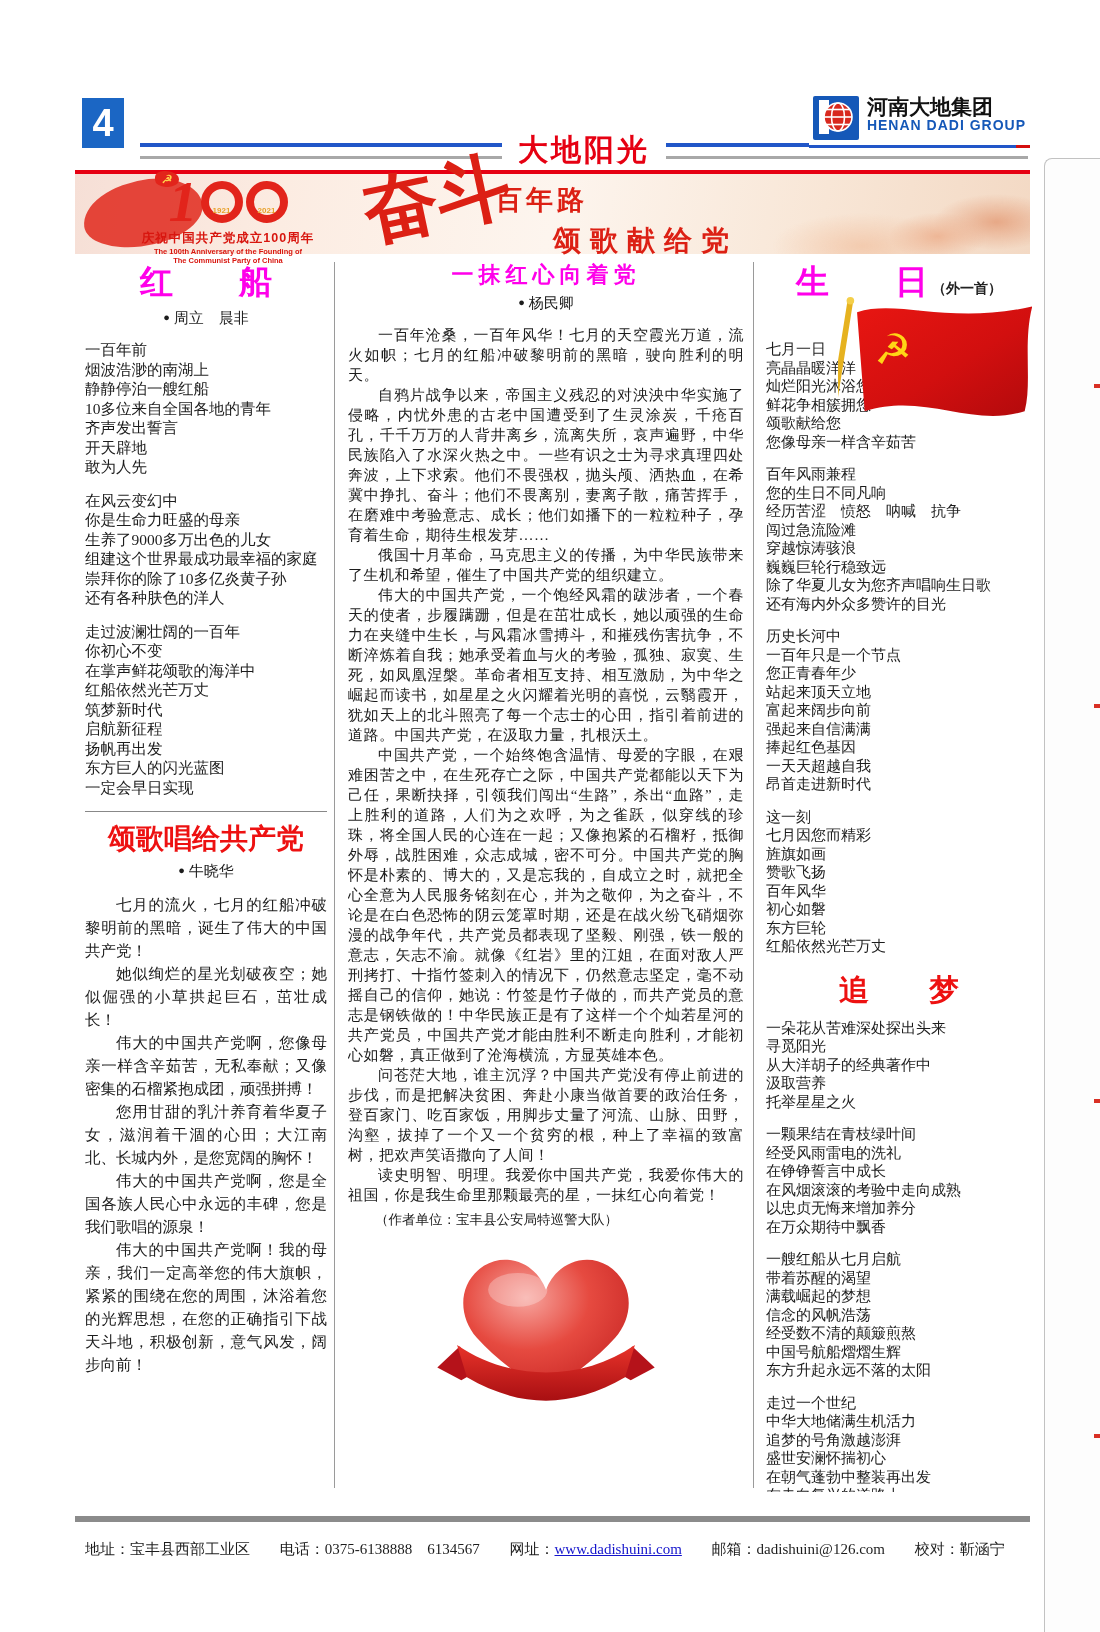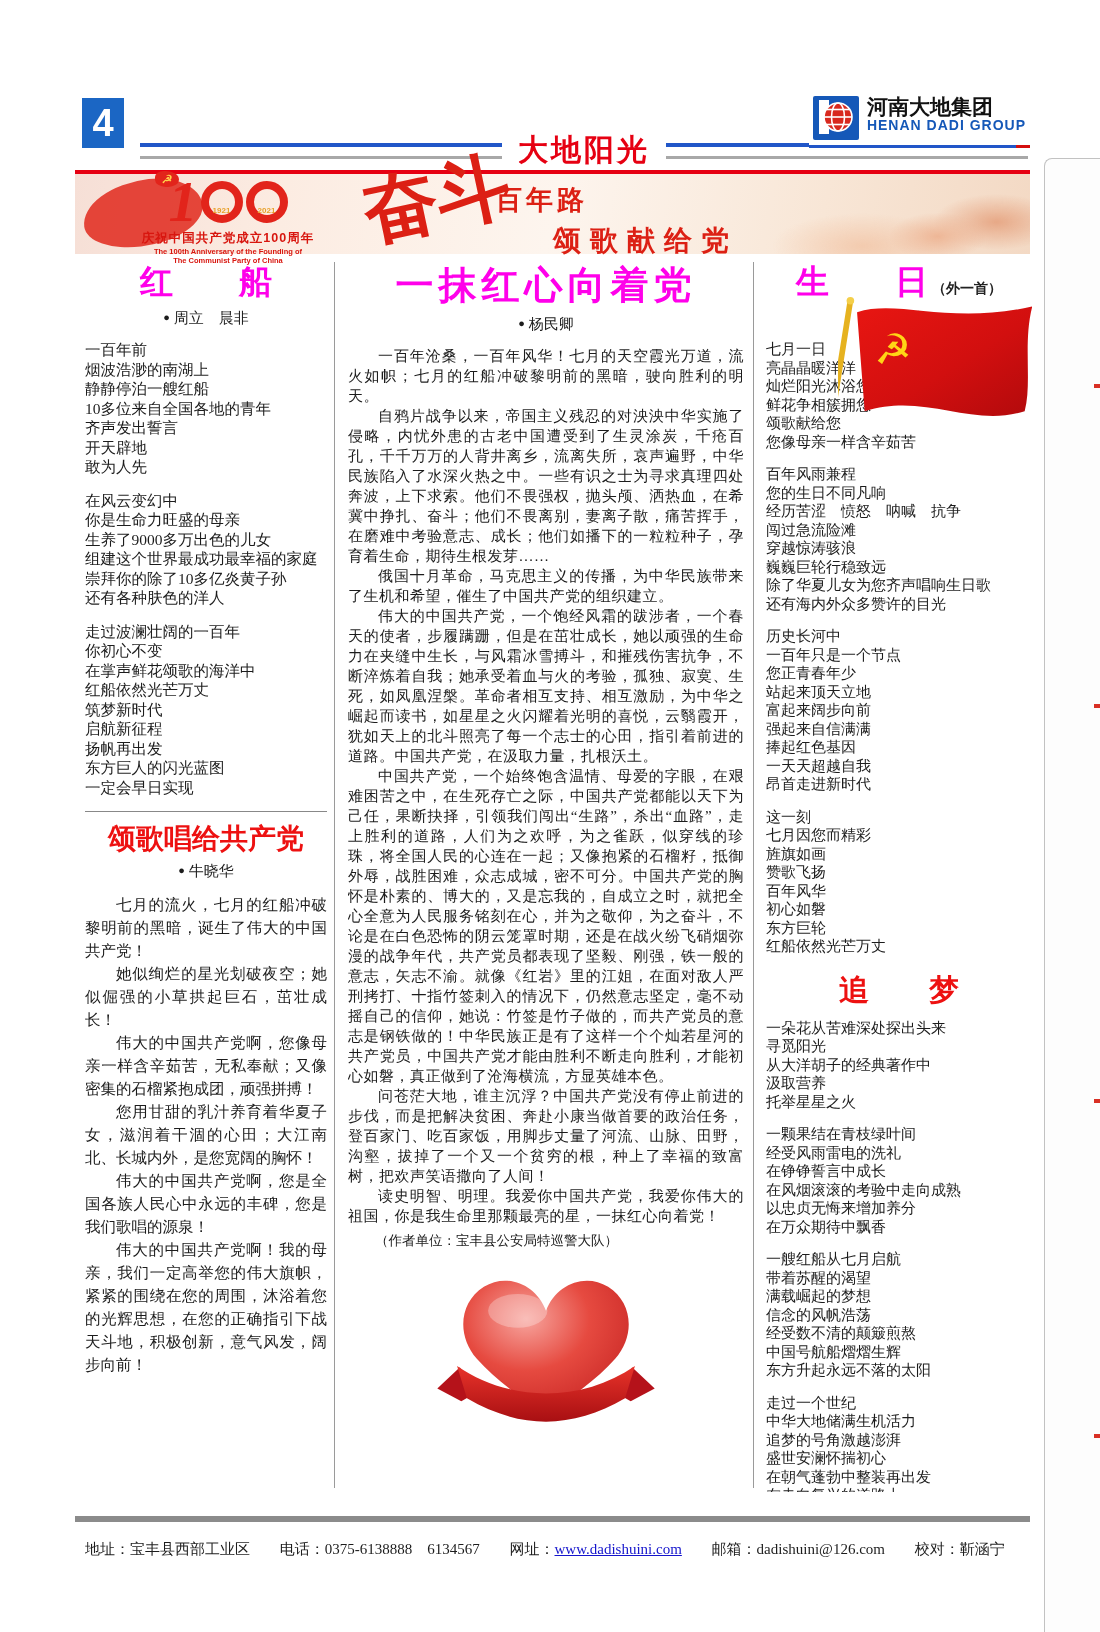--- a/index.html
+++ b/index.html
@@ -79,21 +79,21 @@
   .paras .para{margin:0;text-align:justify;text-indent:2em;}
   .col1 .paras{font-size:15.5px;line-height:23px;}
   .col2 .paras{font-size:15px;line-height:20px;letter-spacing:.5px;}
 
   .attrib{font-size:13.5px;margin-top:6px;}
   .attrib.center{text-indent:2em;}
   .hr1{border:none;border-top:1px solid #888;margin:10px 0 8px 0;}
 
   .title-hongchuan{font-size:33px;}
   .title-songge{font-size:28px;margin-top:6px;}
-  .title-yimo{font-size:38px;letter-spacing:5px;}
+  .title-yimo{font-size:22px;letter-spacing:5px;}
   .title-shengri-row{text-align:center;white-space:nowrap;}
   .title-shengri{font-size:33px;display:inline;}
   .subtitle{font-size:14px;color:#222;font-family:"Liberation Serif",serif;font-weight:bold;}
   .title-zhuimeng{font-size:30px;margin:10px 0 8px 0;}
 
   .heart-wrap{text-align:center;margin-top:10px;}
   .flag-wrap{position:absolute;right:-6px;top:36px;width:200px;height:158px;}
 
   
   .edge-strip{left:1044px;top:158px;width:56px;height:1474px;background:#fdfdfd;

